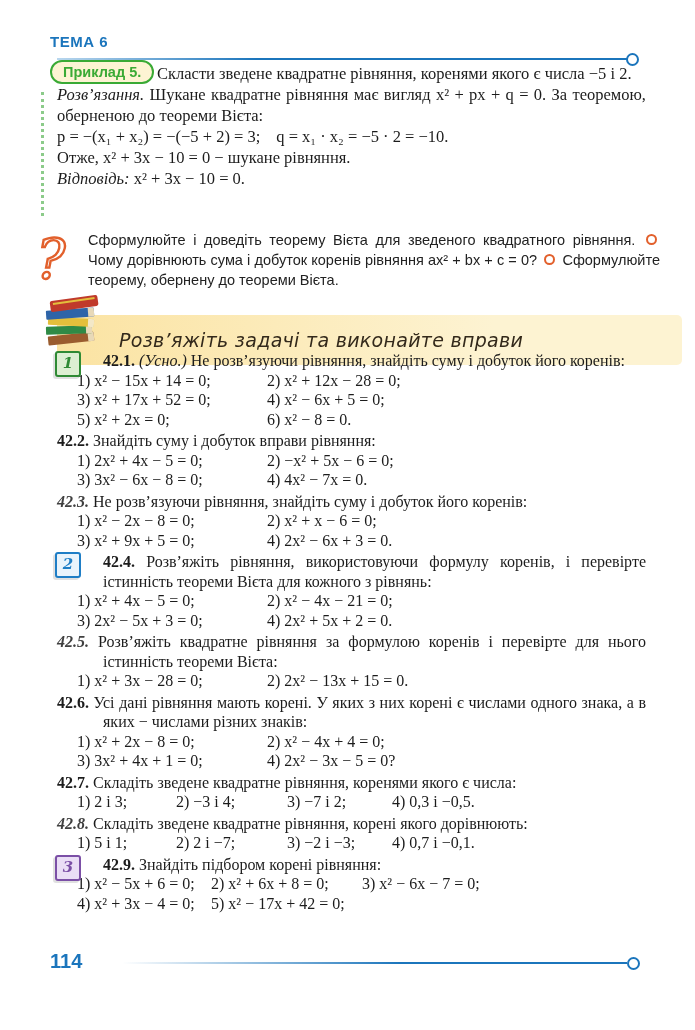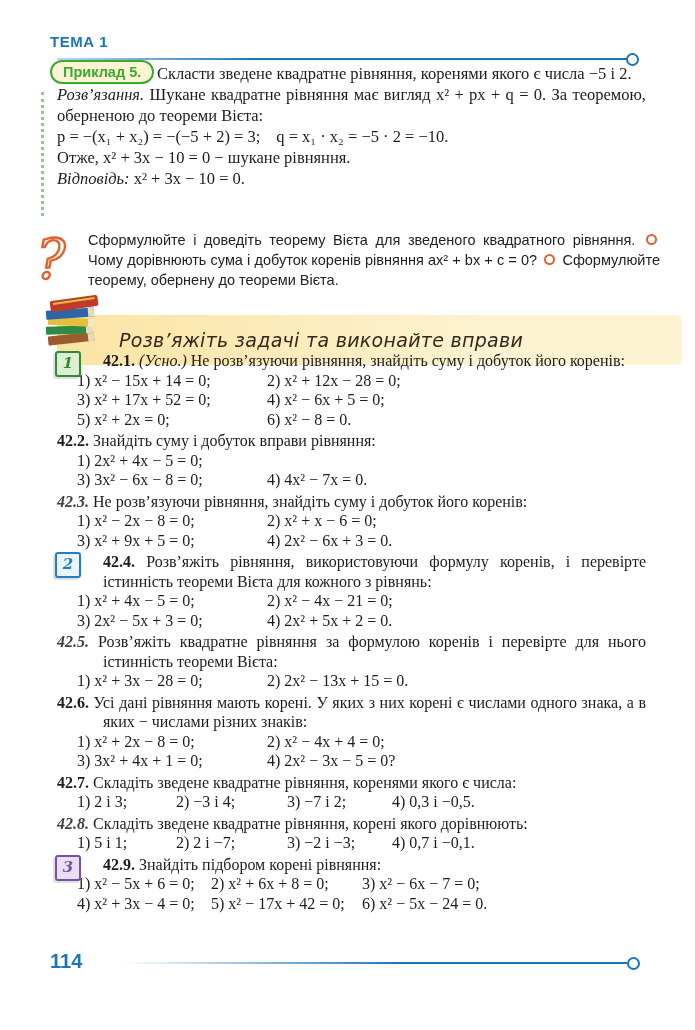--- a/index.html
+++ b/index.html
@@ -64,21 +64,21 @@
   .pagenum{position:absolute;left:50px;top:950px;font-family:"Liberation Sans","DejaVu Sans",sans-serif;
            font-weight:bold;font-size:20px;color:#1b75bc;}
   .rule-bottom{position:absolute;left:122px;top:962px;width:505px;height:2px;
                background:linear-gradient(90deg,rgba(27,117,188,0),#1b75bc 55%);}
 </style>
 </head>
 <body>
 
 <div class="page">
 
-  <div class="topic">ТЕМА 1</div>
+  <div class="topic">ТЕМА 6</div>
   <div class="rule-top"></div>
   <div class="ring ring-top"></div>
 
   <div class="pill">Приклад 5.</div>
   <div class="dotline"></div>
 
   <div class="example">
     <p class="p1">Скласти зведене квадратне рівняння, коренями якого є числа −5 і 2.</p>
     <p><span class="it">Розв’язання.</span>
       <span>Шукане квадратне рівняння має вигляд x² + px + q = 0. За теоремою, оберненою до теореми Вієта:</span></p>
@@ -148,20 +148,21 @@
         <span>5) x² + 2x = 0;</span>
         <span>6) x² − 8 = 0.</span>
       </div>
     </div>
 
     <div class="ex">
       <p class="head"><span class="num">42.2.</span>
         <span>Знайдіть суму і добуток вправи рівняння:</span></p>
       <div class="row cols2">
         <span>1) 2x² + 4x − 5 = 0;</span>
+        <span>2) −x² + 5x − 6 = 0;</span>
       </div>
       <div class="row cols2">
         <span>3) 3x² − 6x − 8 = 0;</span>
         <span>4) 4x² − 7x = 0.</span>
       </div>
     </div>
 
     <div class="ex">
       <p class="head"><span class="num blue">42.3.</span>
         <span>Не розв’язуючи рівняння, знайдіть суму і добуток його коренів:</span></p>
@@ -238,21 +239,20 @@
       <p class="head"><span class="num">42.9.</span>
         <span>Знайдіть підбором корені рівняння:</span></p>
       <div class="row cols3">
         <span>1) x² − 5x + 6 = 0;</span>
         <span>2) x² + 6x + 8 = 0;</span>
         <span>3) x² − 6x − 7 = 0;</span>
       </div>
       <div class="row cols3">
         <span>4) x² + 3x − 4 = 0;</span>
         <span>5) x² − 17x + 42 = 0;</span>
-        <span>6) x² − 5x − 24 = 0.</span>
       </div>
     </div>
 
   </div>
 
   <div class="pagenum">114</div>
   <div class="rule-bottom"></div>
   <div class="ring ring-bottom"></div>
 
 </div>

